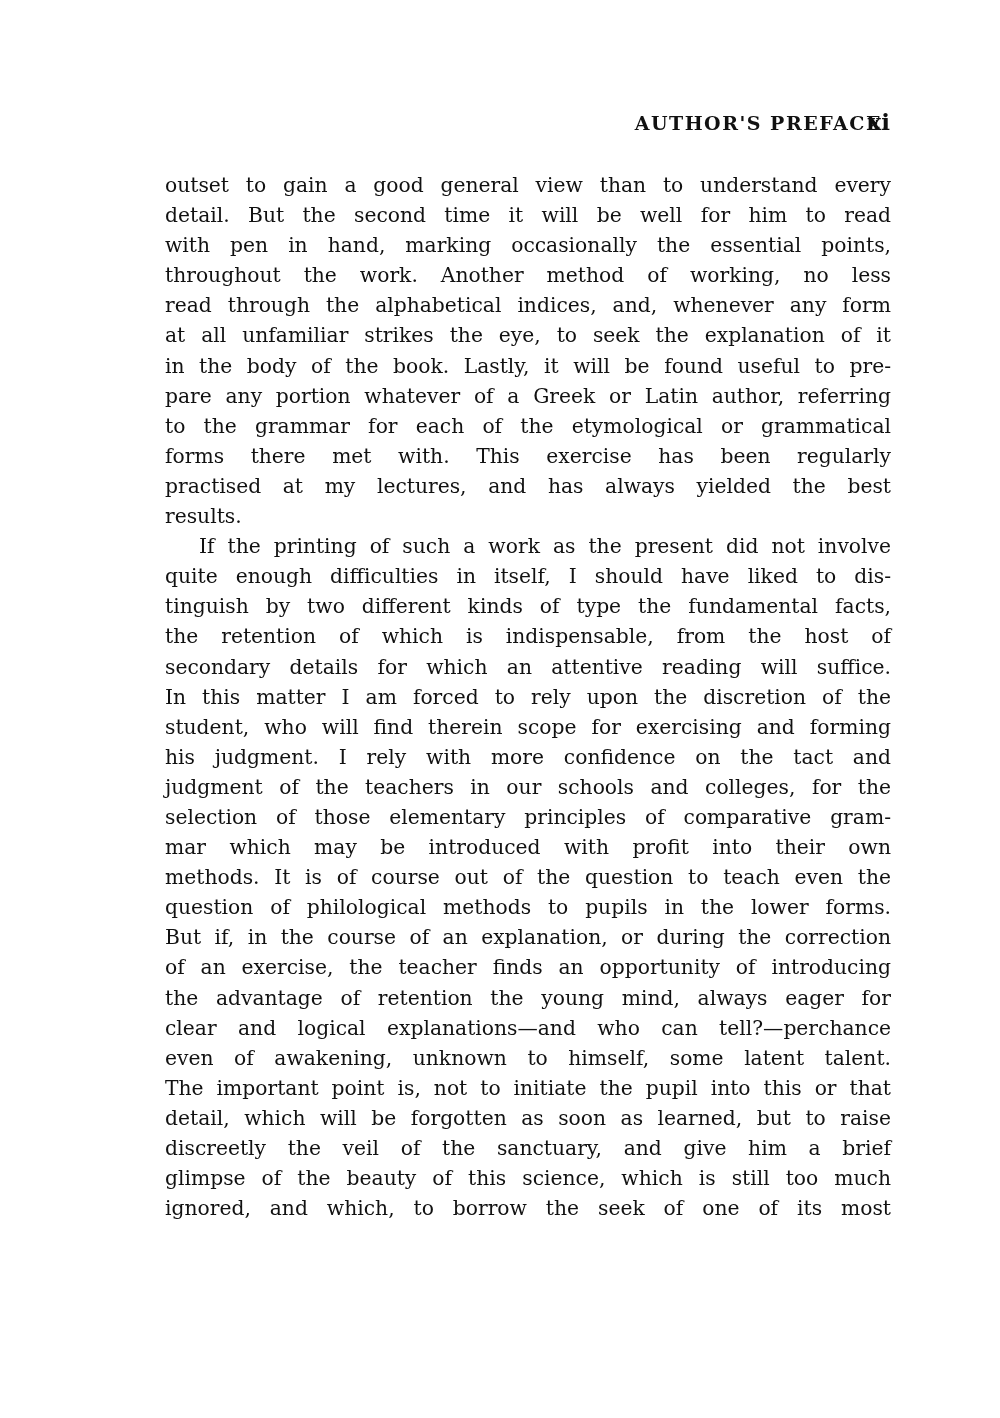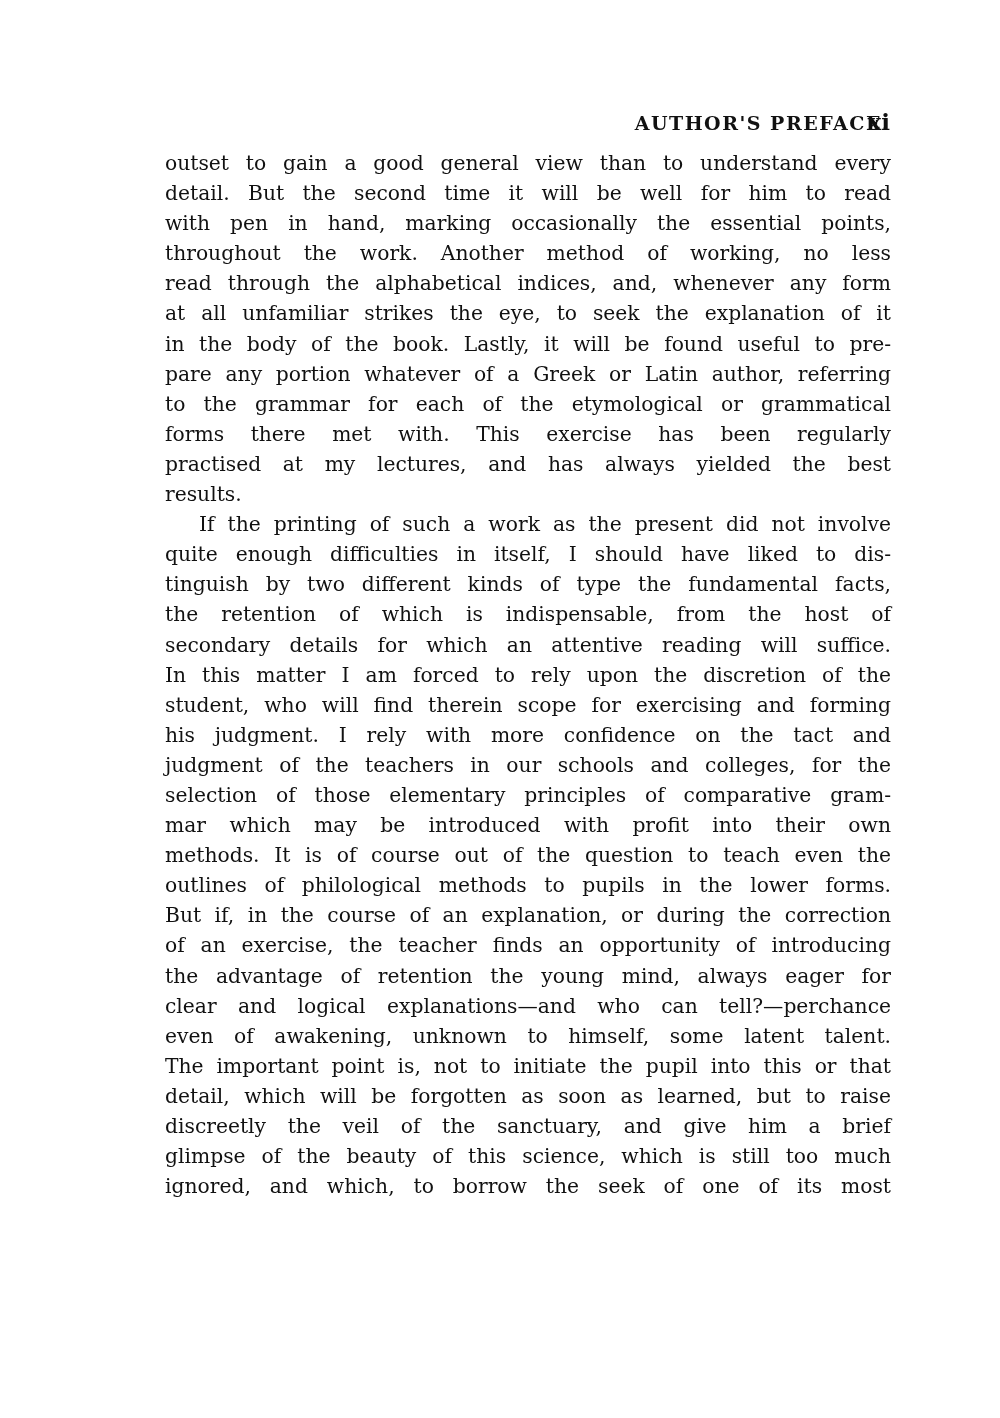--- a/index.html
+++ b/index.html
@@ -43,21 +43,21 @@
     .page-number {
       position: absolute;
       right: 0;
       top: 0;
       font-size: 23px;
       font-weight: bold;
     }
     .body-text {
       position: absolute;
       left: 165px;
-      top: 148px;
+      top: 170px;
       width: 726px;
       font-family: "DejaVu Serif", serif;
       font-size: 20.3px;
       line-height: 30.1px;
       color: #111;
     }
     .line {
       display: block;
       white-space: nowrap;
       text-align: justify;
@@ -102,21 +102,21 @@
       <span class="line">tinguish by two different kinds of type the fundamental facts,</span>
       <span class="line">the retention of which is indispensable, from the host of</span>
       <span class="line">secondary details for which an attentive reading will suffice.</span>
       <span class="line">In this matter I am forced to rely upon the discretion of the</span>
       <span class="line">student, who will find therein scope for exercising and forming</span>
       <span class="line">his judgment. I rely with more confidence on the tact and</span>
       <span class="line">judgment of the teachers in our schools and colleges, for the</span>
       <span class="line">selection of those elementary principles of comparative gram-</span>
       <span class="line">mar which may be introduced with profit into their own</span>
       <span class="line">methods. It is of course out of the question to teach even the</span>
-      <span class="line">outlines of philological methods to pupils in the lower forms.</span>
+      <span class="line">question of philological methods to pupils in the lower forms.</span>
       <span class="line">But if, in the course of an explanation, or during the correction</span>
       <span class="line">of an exercise, the teacher finds an opportunity of introducing</span>
       <span class="line">the advantage of retention the young mind, always eager for</span>
       <span class="line">clear and logical explanations—and who can tell?—perchance</span>
       <span class="line">even of awakening, unknown to himself, some latent talent.</span>
       <span class="line">The important point is, not to initiate the pupil into this or that</span>
       <span class="line">detail, which will be forgotten as soon as learned, but to raise</span>
       <span class="line">discreetly the veil of the sanctuary, and give him a brief</span>
       <span class="line">glimpse of the beauty of this science, which is still too much</span>
       <span class="line">ignored, and which, to borrow the seek of one of its most</span>

